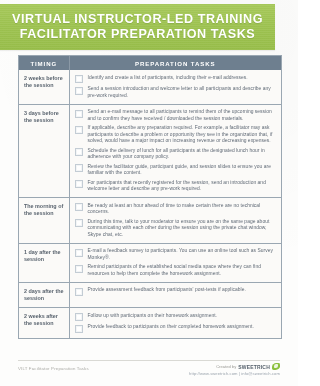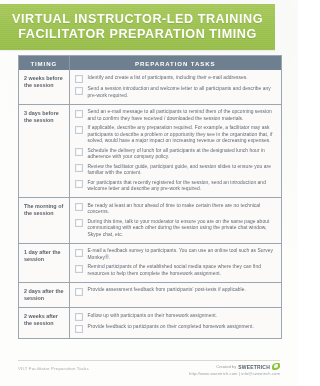--- a/index.html
+++ b/index.html
@@ -140,21 +140,21 @@
     opacity:.6;pointer-events:none;
   }
 </style>
 </head>
 <body>
 
 <div class="page">
 
   <div class="banner">
     <div class="ln">VIRTUAL INSTRUCTOR-LED TRAINING</div>
-    <div class="ln">FACILITATOR PREPARATION TIMING</div>
+    <div class="ln">FACILITATOR PREPARATION TASKS</div>
   </div>
 
   <div class="dots"></div>
 
   <div class="table">
     <table>
       <colgroup>
           <col class="col-timing">
           <col>
         </colgroup>

